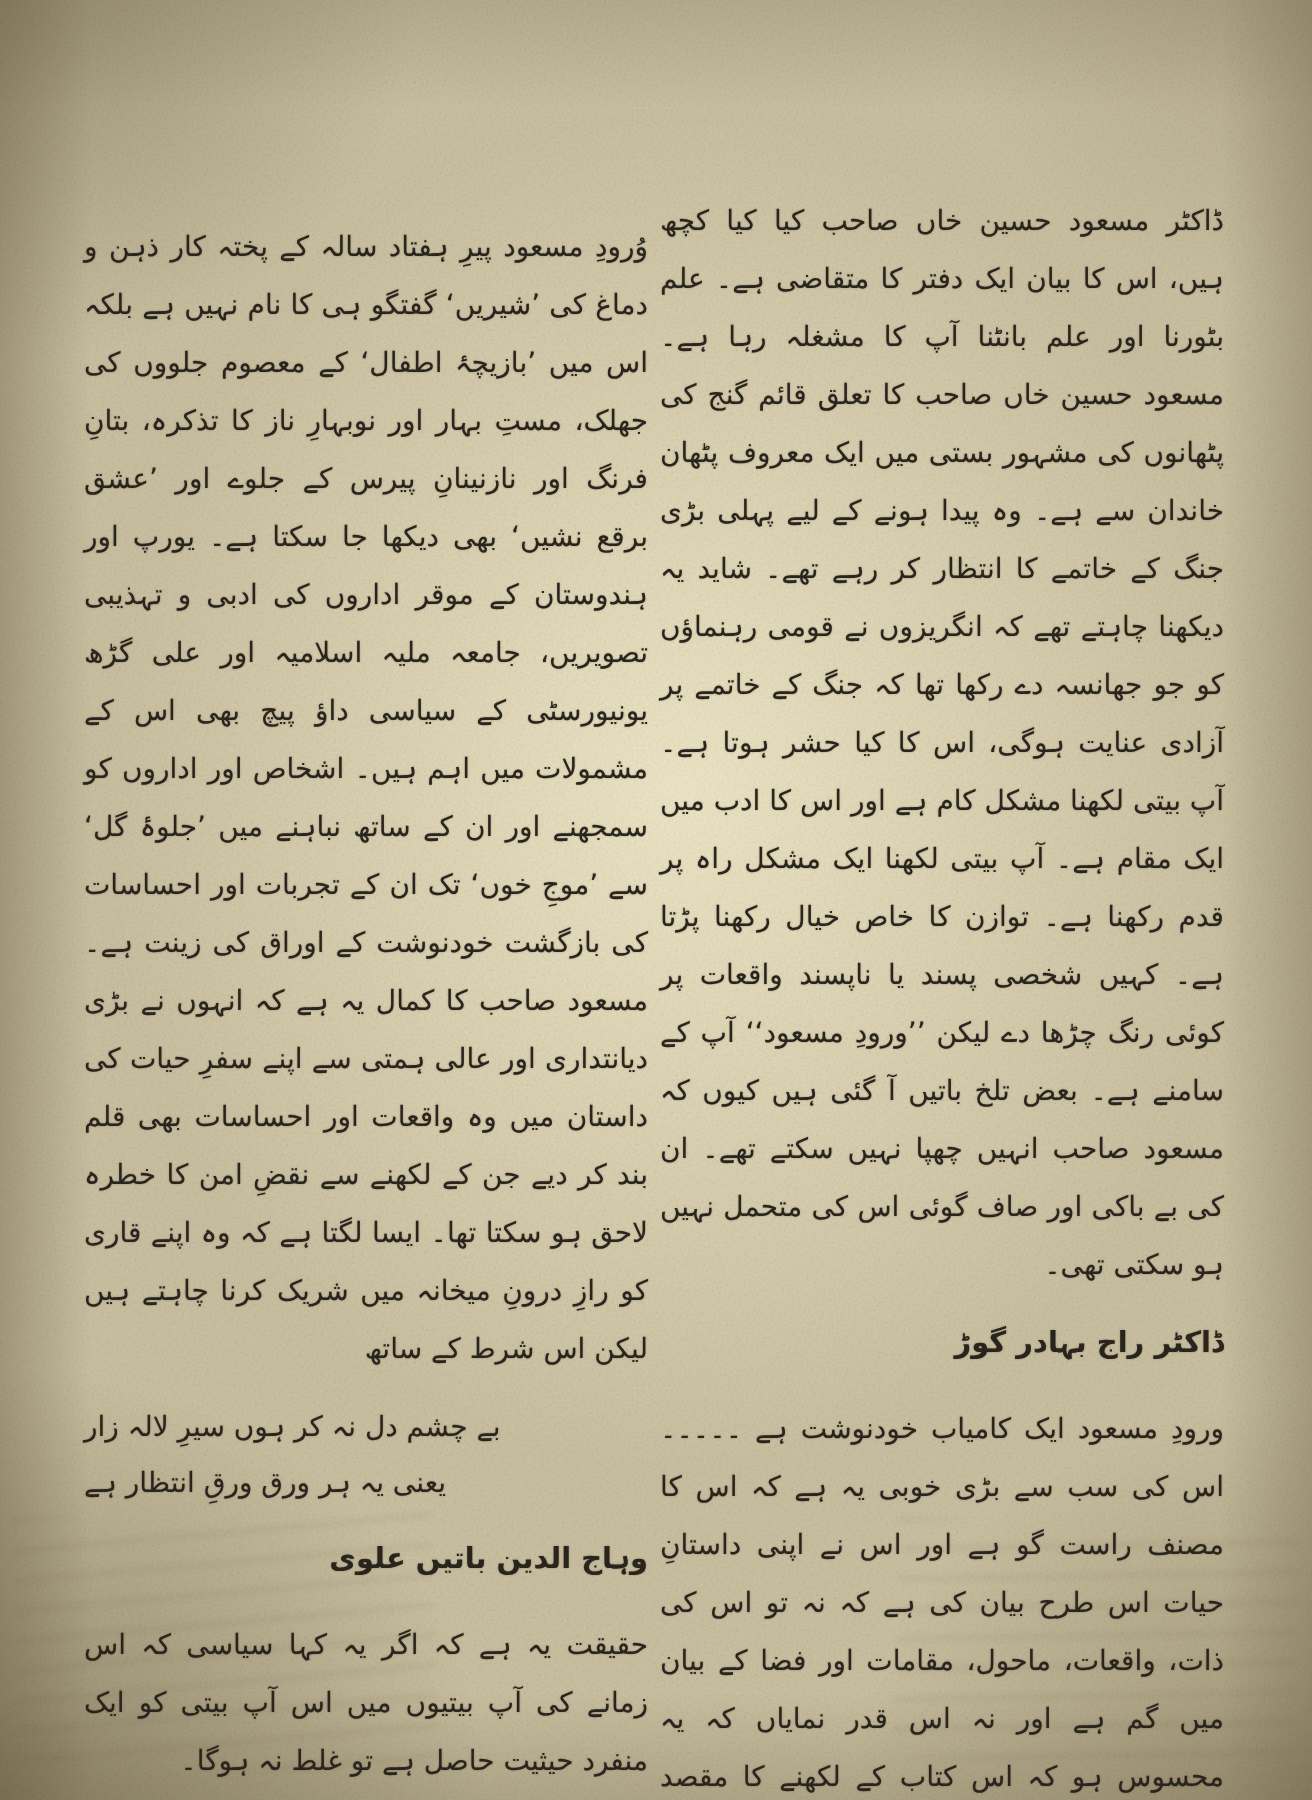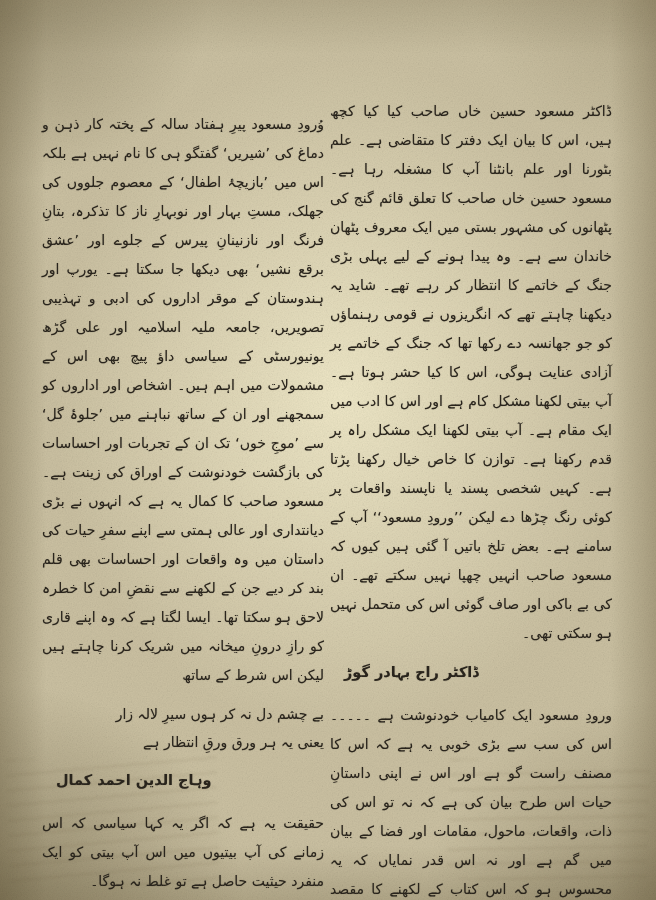--- a/index.html
+++ b/index.html
@@ -43,26 +43,26 @@
     color: #29241c;
     text-align: justify;
     text-shadow: 0 0 1px rgba(41,36,28,0.35);
   }
   .col-right { right: 44px; top: 97px; }
   .col-left  { left: 42px;  top: 110px; }
 
   .prose { margin: 0 0 10px 0; }
   .attribution {
     font-weight: bold;
-    text-align: left;
+    text-align: right;
     padding-left: 14px;
     margin: 2px 0 14px 0;
     font-size: 14.5px;
   }
-  .verse { text-align: right; margin: 4px 0 10px 0; line-height: 28px; }
+  .verse { text-align: left; margin: 4px 0 10px 0; line-height: 28px; }
   .verse-line { display: block; }
 </style>
 </head>
 <body>
 
 <div class="page">
 
   <svg class="grain" xmlns="http://www.w3.org/2000/svg" width="656" height="900">
     <filter id="grainFilter">
       <feTurbulence type="fractalNoise" baseFrequency="0.8" numOctaves="3" stitchTiles="stitch"></feTurbulence>
@@ -80,18 +80,18 @@
     <p class="prose">ورودِ مسعود ایک کامیاب خودنوشت ہے ۔۔۔۔۔ اس کی سب سے بڑی خوبی یہ ہے کہ اس کا مصنف راست گو ہے اور اس نے اپنی داستانِ حیات اس طرح بیان کی ہے کہ نہ تو اس کی ذات، واقعات، ماحول، مقامات اور فضا کے بیان میں گم ہے اور نہ اس قدر نمایاں کہ یہ محسوس ہو کہ اس کتاب کے لکھنے کا مقصد خود اپنے کو خراجِ عقیدت پیش کرنا ہے۔</p>
 
   </section>
 
   <section class="col col-left">
     <p class="prose">وُرودِ مسعود پیرِ ہفتاد سالہ کے پختہ کار ذہن و دماغ کی ’شیریں‘ گفتگو ہی کا نام نہیں ہے بلکہ اس میں ’بازیچۂ اطفال‘ کے معصوم جلووں کی جھلک، مستِ بہار اور نوبہارِ ناز کا تذکرہ، بتانِ فرنگ اور نازنینانِ پیرس کے جلوے اور ’عشق برقع نشیں‘ بھی دیکھا جا سکتا ہے۔ یورپ اور ہندوستان کے موقر اداروں کی ادبی و تہذیبی تصویریں، جامعہ ملیہ اسلامیہ اور علی گڑھ یونیورسٹی کے سیاسی داؤ پیچ بھی اس کے مشمولات میں اہم ہیں۔ اشخاص اور اداروں کو سمجھنے اور ان کے ساتھ نباہنے میں ’جلوۂ گل‘ سے ’موجِ خوں‘ تک ان کے تجربات اور احساسات کی بازگشت خودنوشت کے اوراق کی زینت ہے۔ مسعود صاحب کا کمال یہ ہے کہ انہوں نے بڑی دیانتداری اور عالی ہمتی سے اپنے سفرِ حیات کی داستان میں وہ واقعات اور احساسات بھی قلم بند کر دیے جن کے لکھنے سے نقضِ امن کا خطرہ لاحق ہو سکتا تھا۔ ایسا لگتا ہے کہ وہ اپنے قاری کو رازِ درونِ میخانہ میں شریک کرنا چاہتے ہیں لیکن اس شرط کے ساتھ</p>
     <div class="verse">
       <span class="verse-line">بے چشم دل نہ کر ہوں سیرِ لالہ زار</span>
       <span class="verse-line">یعنی یہ ہر ورق ورقِ انتظار ہے</span>
     </div>
-    <p class="attribution">وہاج الدین احمد کمال</p>
+    <p class="attribution">وہاج الدین باتیں علوی</p>
     <p class="prose">حقیقت یہ ہے کہ اگر یہ کہا سیاسی کہ اس زمانے کی آپ بیتیوں میں اس آپ بیتی کو ایک منفرد حیثیت حاصل ہے تو غلط نہ ہوگا۔</p>
 
   </section>
 
 </div>
 
 </body></html>

